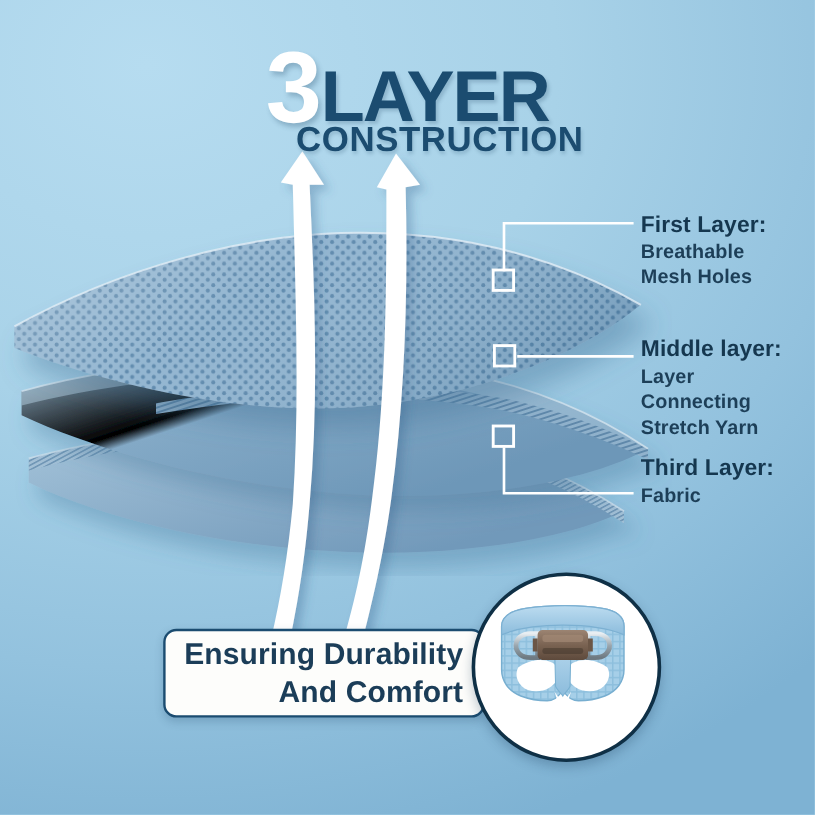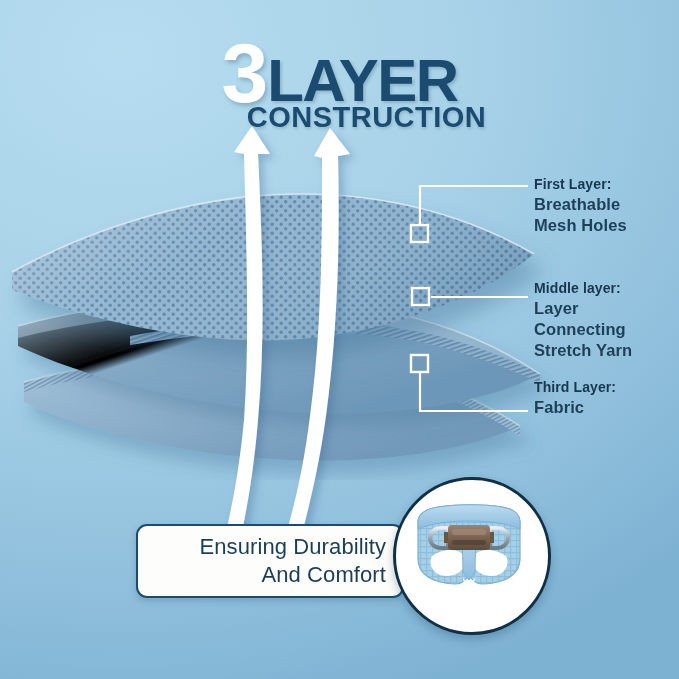--- a/index.html
+++ b/index.html
@@ -42,42 +42,42 @@
     text-shadow:1px 2px 3px rgba(30,70,100,0.20);
   }
   
   #layer-art{position:absolute;left:0;top:150px;width:560px;height:330px;}
   #layer-art svg{display:block;}
   
   #arrows{position:absolute;left:200px;top:120px;width:180px;height:420px;pointer-events:none;}
   
   .callout{position:absolute;}
   .callout-head{
-    font-size:14px;font-weight:bold;color:#15374f;letter-spacing:0.1px;
+    font-size:19px;font-weight:bold;color:#15374f;letter-spacing:0.1px;
     white-space:nowrap;line-height:1.28;
   }
   .callout-body{
     font-size:16.5px;font-weight:bold;color:#1d3f58;letter-spacing:0.1px;
     line-height:1.28;white-space:nowrap;
   }
   #callout-1{left:534px;top:176px;}
   #callout-2{left:534px;top:280px;}
   #callout-3{left:534px;top:379px;}
   
   #connectors{position:absolute;left:0;top:0;width:679px;height:679px;pointer-events:none;}
   
   #banner{
     position:absolute;left:136px;top:524px;width:268px;height:74px;
     background:#fdfdfb;border:2px solid #1b4c70;border-radius:11px;
     box-shadow:0 3px 7px rgba(30,70,100,0.22);
     display:flex;flex-direction:column;justify-content:center;
     align-items:flex-end;padding-right:16px;box-sizing:border-box;
   }
   .banner-line{
-    font-size:22px;font-weight:normal;color:#1b3d58;line-height:1.28;
+    font-size:25px;font-weight:bold;color:#1b3d58;line-height:1.28;
     white-space:nowrap;letter-spacing:0.1px;
   }
   
   #product-circle{
     position:absolute;left:393px;top:477px;width:152px;height:152px;
     border-radius:50%;background:#ffffff;border:3px solid #0f3046;
     box-shadow:0 4px 10px rgba(20,55,85,0.28);overflow:hidden;
   }
   #product-circle svg{display:block;}
 </style>

